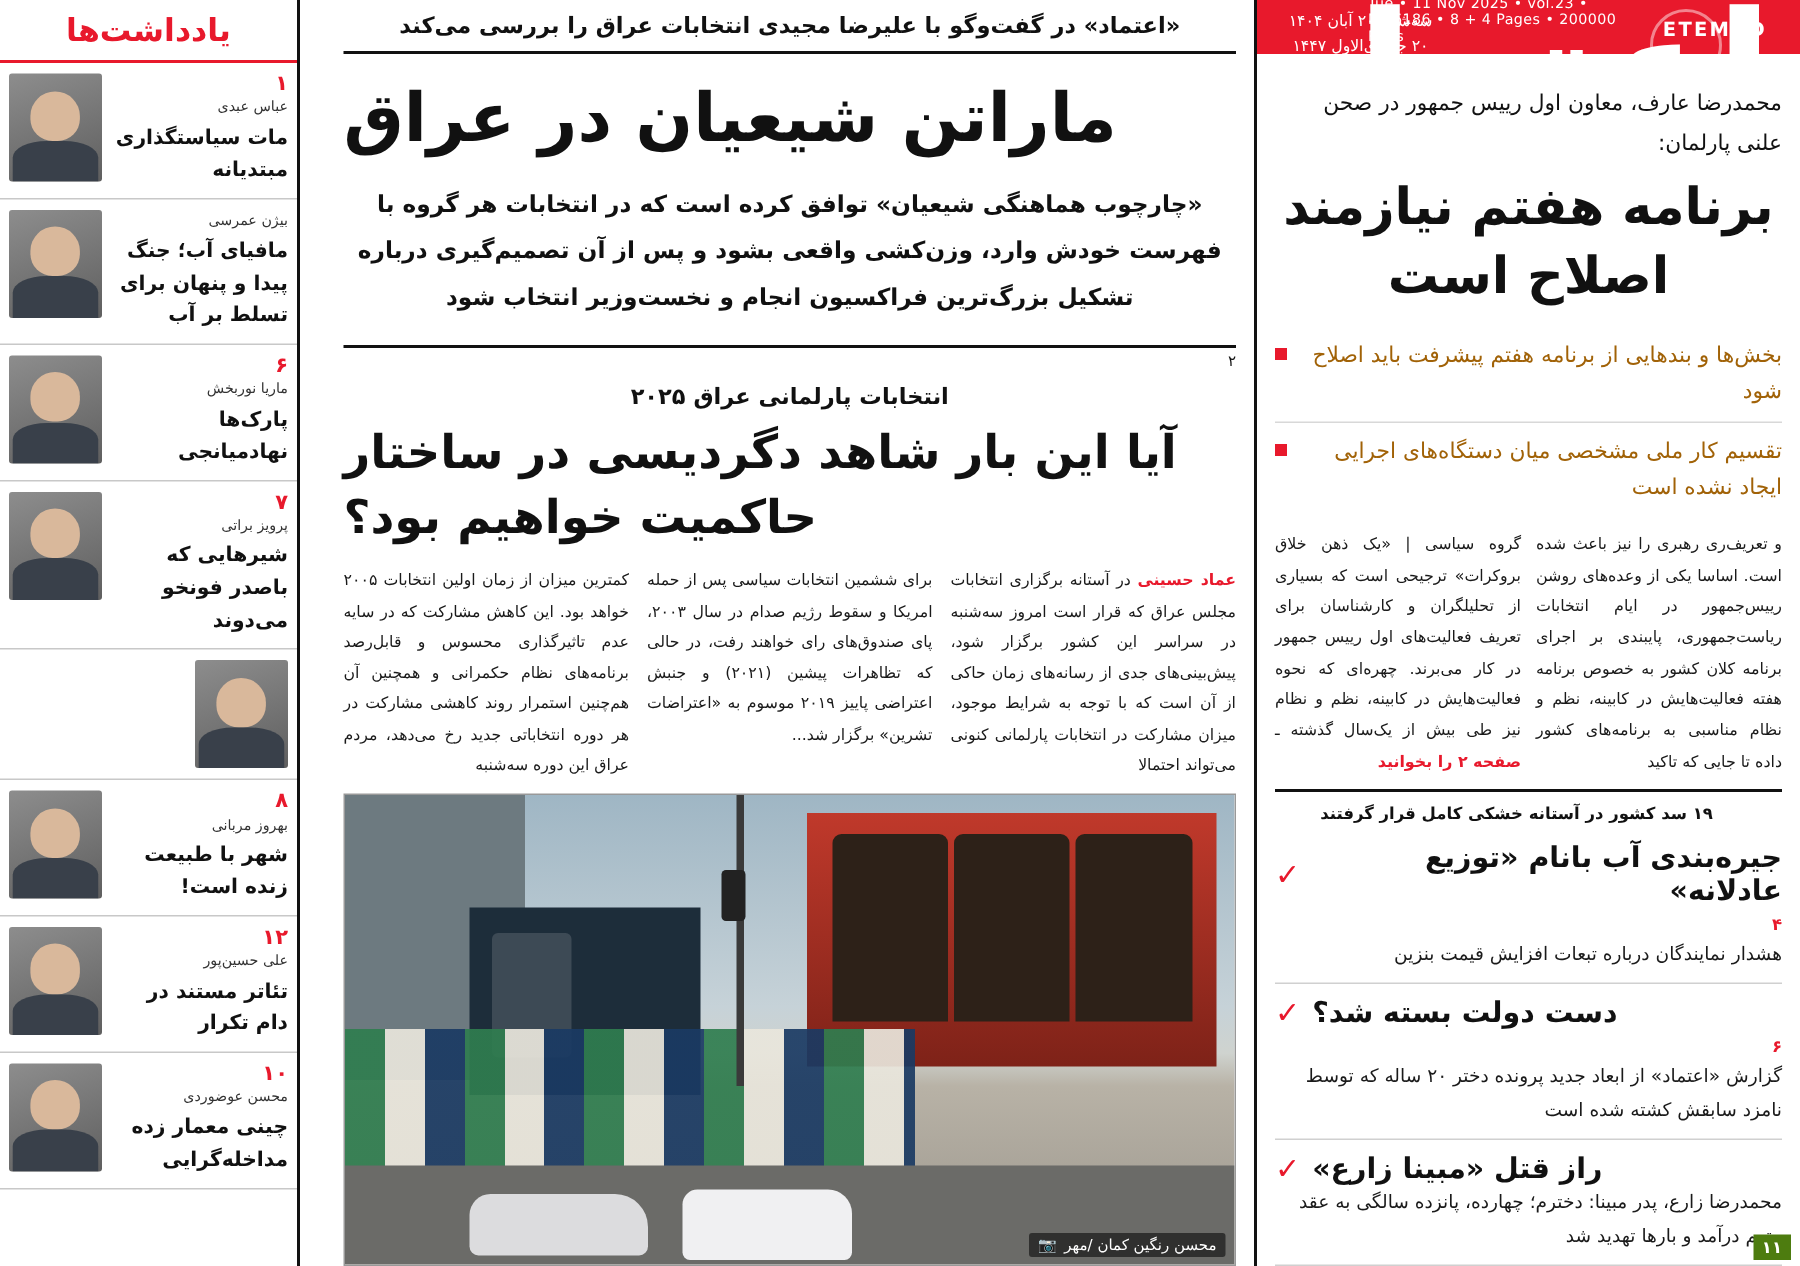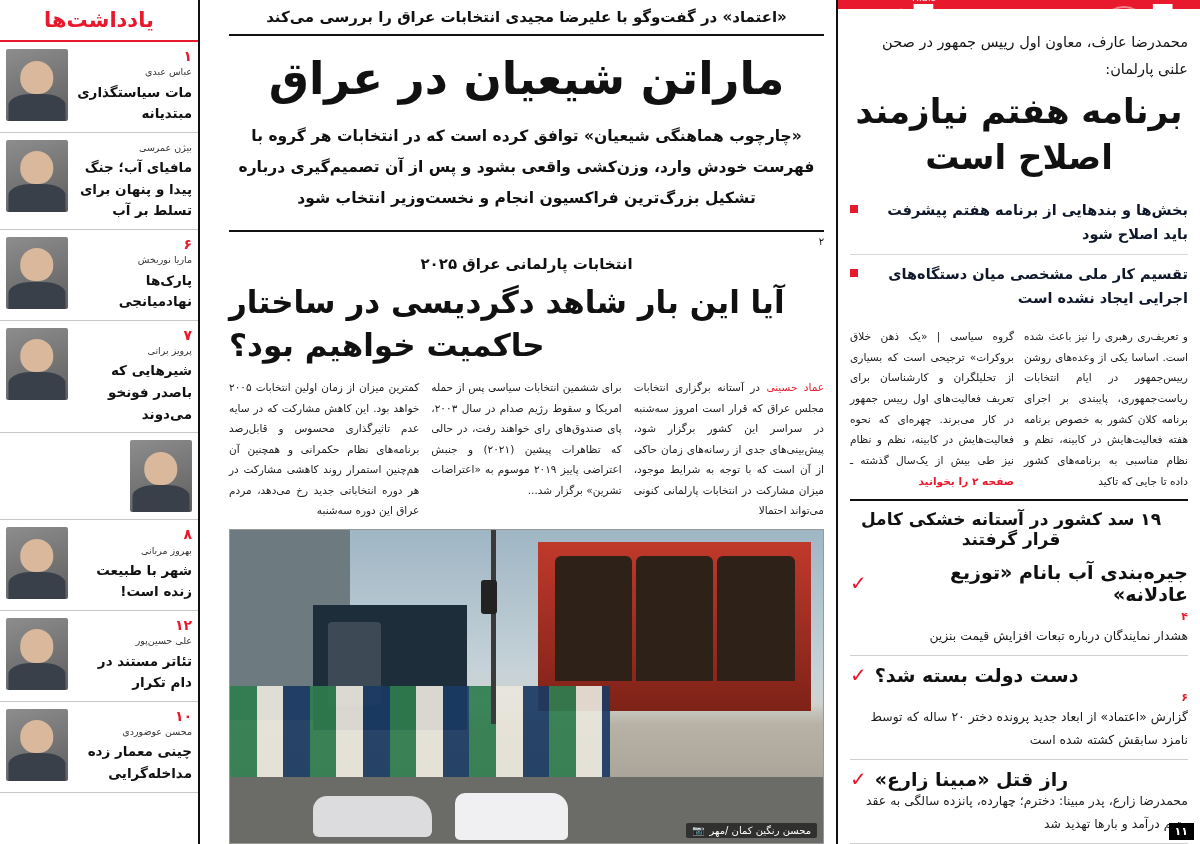--- a/index.html
+++ b/index.html
@@ -105,42 +105,42 @@
   .bullets { margin-top: 8px; }
   .bullet-row {
     display: flex; flex-direction: row-reverse;
     align-items: flex-start;
     gap: 7px;
     border-bottom: 1px solid #d8d8d8;
     padding: 7px 0;
   }
   .bullet-row:last-child { border-bottom: none; }
   .sq { width: 8px; height: 8px; background: #e8192c; margin-top: 7px; flex: 0 0 8px; }
-  .bullet-row .txt { font-size: 14.5px; line-height: 1.7; font-weight: bold; color:#0f172a; }
+  .bullet-row .txt { font-size: 14.5px; line-height: 1.7; font-weight: normal; color:#a16207; }
 
   .rule-thick { border-top: 2px solid #111; margin: 8px 12px 0 12px; }
 
   .twocol {
     display: flex; flex-direction: row;
     gap: 10px;
     padding: 8px 12px 0 12px;
     direction: rtl;
   }
   .twocol .c {
     flex: 1;
     font-size: 10.6px;
     line-height: 1.95;
     text-align: justify;
     color: #1a1a1a;
   }
   .refpage { color: #e8192c; font-weight: bold; }
 
   .subline {
     padding: 8px 28px 0 12px;
-    font-size: 17px;
+    font-size: 11px;
     font-weight: bold;
     text-align: center;
     color: #111;
   }
 
   .checklist { padding: 4px 12px 0 12px; }
   .chk-item { border-bottom: 1px solid #d0d0d0; padding: 8px 0 7px 0; }
   .chk-head { display: flex; flex-direction: row-reverse; align-items: center; gap: 8px; }
   .chk-mark { color: #e8192c; font-size: 20px; font-weight: bold; line-height: 1; }
   .chk-title { font-size: 19px; font-weight: bold; color: #111; }
@@ -149,21 +149,21 @@
     color: #e8192c;
     font-size: 11px;
     font-weight: bold;
     margin-bottom: 2px;
   }
   .chk-sub { font-size: 12.4px; line-height: 1.85; color: #1a1a1a; text-align: right; }
 
   .pagenum-badge {
     position: absolute;
     right: 6px; bottom: 4px;
-    background: #000000;
+    background: #4d7c0f;
     color: #fff;
     font-size: 11px;
     font-weight: bold;
     padding: 2px 6px;
   }
 
   
   .col-center {
     flex: 1 1 auto;
     border-left: 2px solid #111;
@@ -177,21 +177,21 @@
     font-size: 15px;
     font-weight: bold;
     text-align: center;
     color: #111;
     padding-bottom: 8px;
     border-bottom: 2px solid #111;
   }
   .center-headline {
     font-size: 45px;
     font-weight: bold;
-    text-align: center;
+    text-align: left;
     line-height: 1.3;
     margin: 14px 0 12px 0;
     color: #111;
   }
   .center-deck {
     font-size: 15.5px;
     line-height: 2.0;
     text-align: center;
     font-weight: bold;
     color: #111;
@@ -203,21 +203,21 @@
   .sec2-kicker { font-size: 15px; font-weight: bold; text-align: center; color:#111; margin-top: 6px; }
   .sec2-head {
     font-size: 31px; font-weight: bold; text-align: left;
     line-height: 1.4; color: #111; margin: 8px 0 10px 0;
   }
   .sec2-cols { display: flex; flex-direction: row; gap: 12px; }
   .sec2-cols .c {
     flex: 1; font-size: 10.5px; line-height: 1.95;
     text-align: justify; color: #1a1a1a;
   }
-  .byline { color: #e8192c; font-weight: normal; }
+  .byline { color: #e8192c; font-weight: bold; }
 
   .photo {
     margin-top: 8px;
     position: relative;
     height: 338px;
     background: linear-gradient(#b9cbd6 0%, #c9d6dc 38%, #b6b0a6 39%, #8d8madd 100%);
     overflow: hidden;
     border: 1px solid #999;
   }
   .photo .sky { position:absolute; inset:0; background:linear-gradient(#9fb6c4 0%, #c6d2d8 45%, #cfd3cf 55%, #b8b2a6 62%, #9a958c 100%); }

